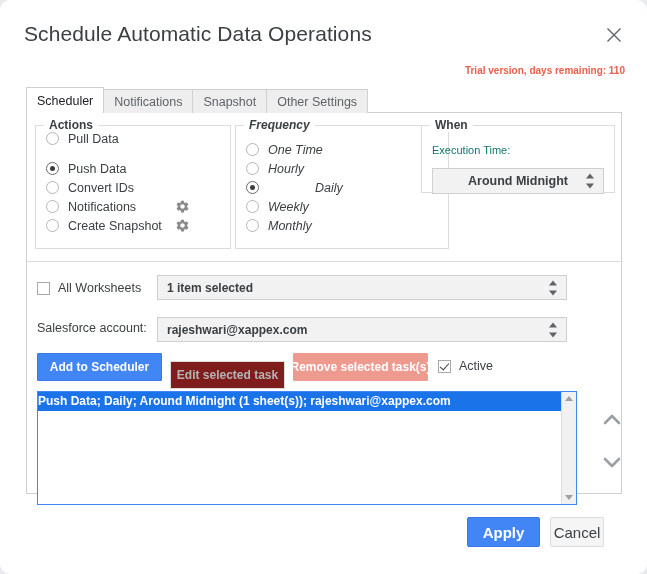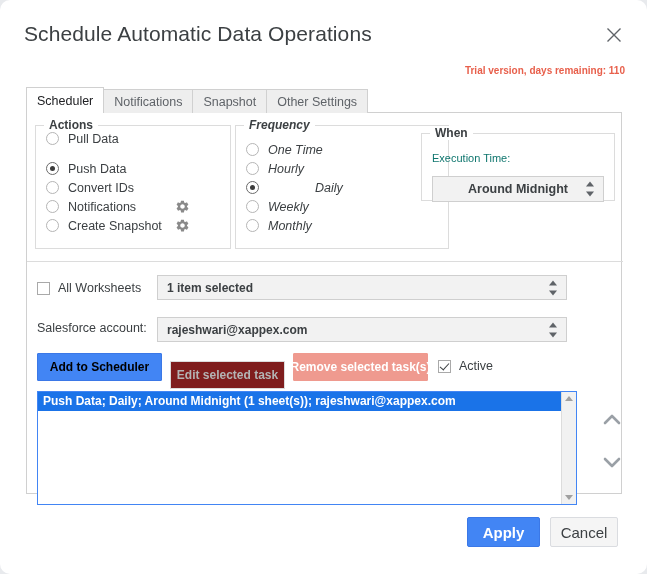--- a/index.html
+++ b/index.html
@@ -115,21 +115,21 @@
     left: 8px;
     background: #ffffff;
     padding: 0 5px;
     font-size: 12px;
     font-weight: bold;
     color: #3c4043;
     white-space: nowrap;
   }
   #group-actions   { left: 8px;   top: 12px; width: 196px; height: 124px; }
   #group-frequency { left: 208px; top: 12px; width: 214px; height: 124px; font-style: italic; }
-  #group-when      { left: 394px; top: 20px; width: 194px; height: 68px; }
+  #group-when      { left: 394px; top: 12px; width: 194px; height: 68px; }
 
   
   .radio-row {
     position: absolute;
     left: 10px;
     display: flex;
     align-items: center;
     height: 19px;
     cursor: pointer;
     white-space: nowrap;
@@ -301,21 +301,21 @@
     display: flex;
     align-items: center;
     justify-content: center;
     cursor: pointer;
     white-space: nowrap;
     border-radius: 1px;
   }
   #btn-add {
     left: 10px; top: 240px; width: 125px;
     background: #4285f4;
-    color: #000000;
+    color: #ffffff;
     border-color: #3b78e7;
     text-align: center;
   }
   #btn-edit {
     left: 143px; top: 248px; width: 115px;
     background: #7f1d1d;
     color: #b4b4b4;
     border-color: #dcdcdc;
   }
   #btn-remove {
@@ -333,21 +333,20 @@
     width: 540px;
     height: 114px;
     border: 1px solid #4285f4;
     background: #ffffff;
     box-sizing: border-box;
     overflow: hidden;
   }
   .task-item {
     height: 19px;
     line-height: 19px;
-    padding-left: 5px;
     font-size: 12px;
     color: #202124;
     white-space: nowrap;
     cursor: pointer;
     font-weight: bold;
   }
   .task-item.selected {
     background: #1a73e8;
     color: #ffffff;
   }
@@ -403,21 +402,21 @@
     top: 517px;
     width: 73px;
     background: #4285f4;
     color: #ffffff;
     border: 1px solid #3b78e7;
     font-weight: bold;
   }
   #btn-cancel {
     left: 550px;
     top: 517px;
-    width: 68px;
+    width: 54px;
     background: #f5f5f5;
     color: #3c4043;
     border: 1px solid #dadce0;
   }
 </style>
 </head>
 <body>
 
 <div id="dialog">
 

